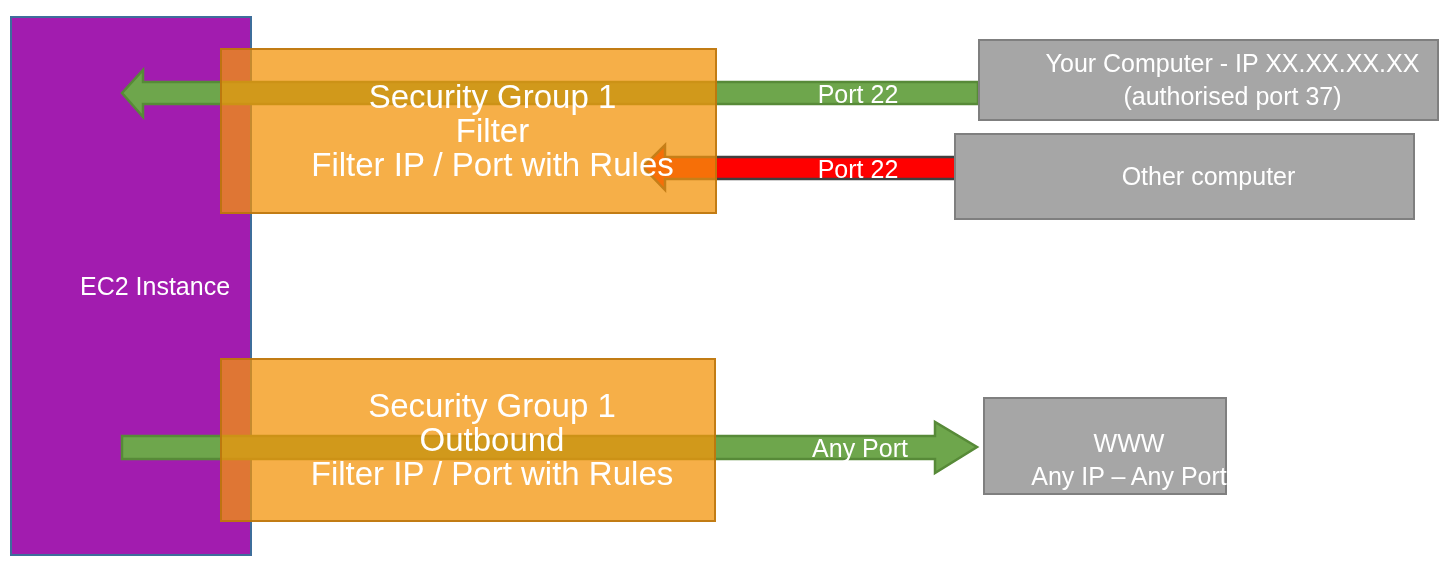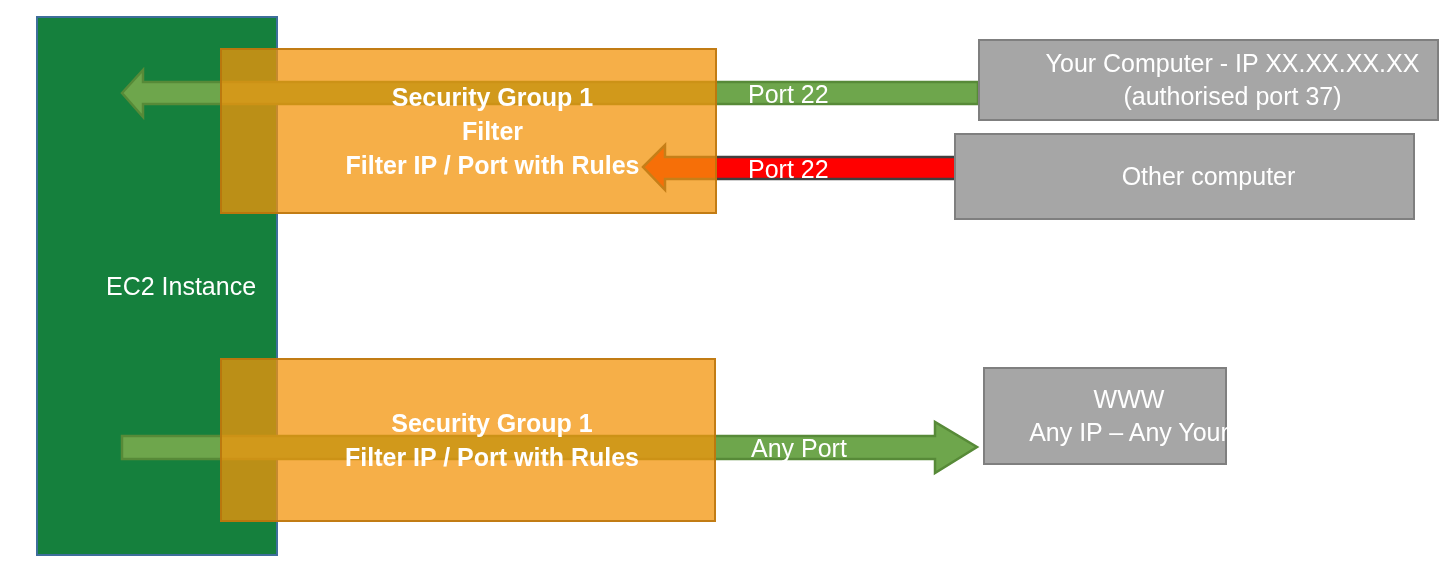--- a/index.html
+++ b/index.html
@@ -17,61 +17,60 @@
     display: flex;
     flex-direction: column;
     justify-content: center;
     align-items: center;
     text-align: center;
     color: #ffffff;
   }
   .node .line { width: 100%; margin-left: 48px; }
 
   .blue-box {
-    left: 36px; top: 16px; width: 242px; height: 540px;
-    background: #15803d;
+    left: 10px; top: 16px; width: 242px; height: 540px;
+    background: #a21caf;
     border: 2px solid #3E6E9B;
     z-index: 1;
     font-size: 25px;
     line-height: 33px;
   }
   .orange-box {
     background: rgba(243, 148, 11, 0.75);
     border: 2px solid rgba(185, 115, 12, 0.85);
     z-index: 3;
-    font-size: 25px;
+    font-size: 33px;
     line-height: 34px;
-    font-weight: bold;
   }
   .sg-inbound  { left: 220px; top: 48px;  width: 497px; height: 166px; }
   .sg-outbound { left: 220px; top: 358px; width: 496px; height: 164px; }
 
   .gray-box {
     background: #A6A6A6;
     border: 2px solid #7F7F7F;
     z-index: 3;
     font-size: 25px;
     line-height: 33px;
   }
   .your-computer  { left: 978px; top: 39px;  width: 461px; height: 82px; }
   .other-computer { left: 954px; top: 133px; width: 461px; height: 87px; }
-  .www            { left: 983px; top: 367px; width: 244px; height: 98px; }
+  .www            { left: 983px; top: 397px; width: 244px; height: 98px; justify-content: flex-end; }
 
   .arrows-layer {
     position: absolute;
     left: 0; top: 0;
     z-index: 2;
   }
   .arrow-label {
     position: absolute;
     z-index: 4;
     color: #ffffff;
     font-size: 25px;
     line-height: 26px;
-    text-align: left;
+    text-align: center;
     white-space: nowrap;
   }
   .label-inbound-allowed { left: 748px; top: 81px;  width: 220px; }
   .label-inbound-blocked { left: 748px; top: 156px; width: 220px; }
   .label-outbound        { left: 751px; top: 435px; width: 218px; }
 </style>
 </head>
 <body>
 
 <div class="canvas">
@@ -87,34 +86,35 @@
   </svg>
 
   <div class="node orange-box sg-inbound">
     <div class="line">Security Group 1</div>
     <div class="line">Filter</div>
     <div class="line">Filter IP / Port with Rules</div>
   </div>
 
   <div class="node orange-box sg-outbound">
     <div class="line">Security Group 1</div>
+    <div class="line">Outbound</div>
     <div class="line">Filter IP / Port with Rules</div>
   </div>
 
   <div class="node gray-box your-computer">
     <div class="line">Your Computer - IP XX.XX.XX.XX</div>
     <div class="line">(authorised port 37)</div>
   </div>
 
   <div class="node gray-box other-computer">
     <div class="line">Other computer</div>
   </div>
 
   <div class="node gray-box www">
     <div class="line">WWW</div>
-    <div class="line">Any IP – Any Your</div>
+    <div class="line">Any IP – Any Port</div>
   </div>
 
   <div class="arrow-label label-inbound-allowed">Port 22</div>
   <div class="arrow-label label-inbound-blocked">Port 22</div>
   <div class="arrow-label label-outbound">Any Port</div>
 
 </div>
 
 </body></html>

